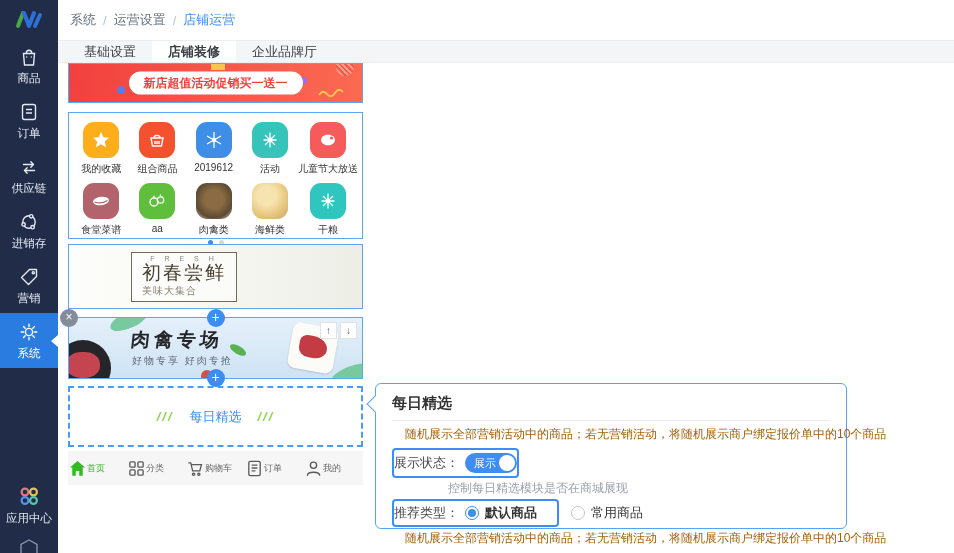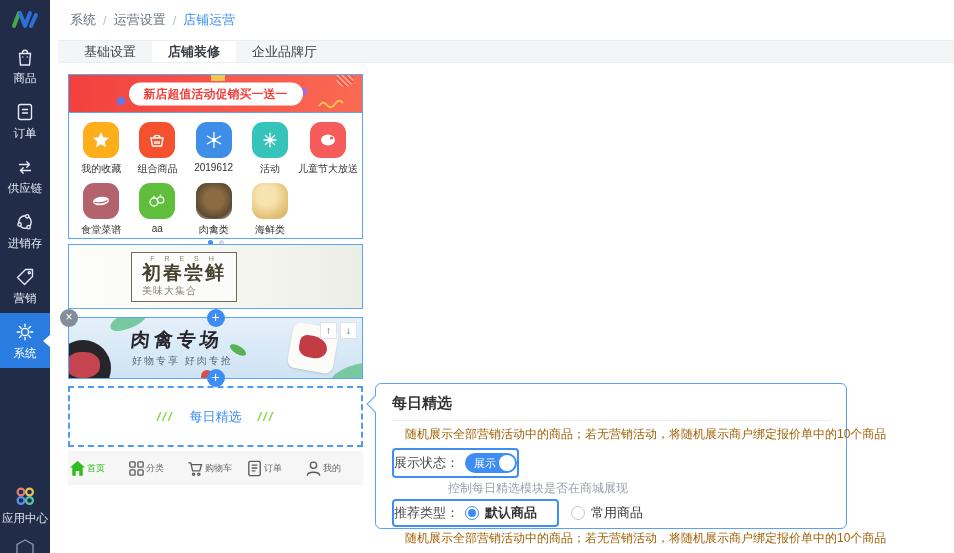--- a/index.html
+++ b/index.html
@@ -1,21 +1,21 @@
 <!DOCTYPE html>
 <html><head>
 <meta charset="utf-8">
 <style>
   * { margin:0; padding:0; box-sizing:border-box; }
   html,body { width:954px; height:553px; overflow:hidden; background:#fff;
     font-family:"Liberation Sans", sans-serif; }
   .app { position:relative; width:954px; height:553px; }
 
   
-  .sidebar { position:absolute; left:0; top:0; width:50px; height:553px;
+  .sidebar { position:absolute; left:0; top:0; width:58px; height:553px;
     background:#202c48; display:flex; flex-direction:column; align-items:center; overflow:hidden; }
   .logo { margin:8px 0 8px; }
   .side-item { width:100%; height:55px; display:flex; flex-direction:column;
     align-items:center; justify-content:center; position:relative; cursor:pointer; }
   .side-item .lb { font-size:11.5px; color:#e4eaf5; margin-top:3px; white-space:nowrap; }
   .side-item.active { background:#2a7ce0; }
   .side-item.active .lb { color:#fff; }
   .notch { position:absolute; right:0; top:50%; transform:translateY(-50%);
     width:0; height:0; border-right:7px solid #fff;
     border-top:6px solid transparent; border-bottom:6px solid transparent; }
@@ -36,21 +36,21 @@
     display:flex; align-items:stretch; padding-left:10px; }
   .tab { font-size:13px; color:#3b3f45; padding:0 16px; display:flex; align-items:center; cursor:pointer; }
   .tab.active { background:#fff;font-weight:bold; }
 
   
   .main { position:absolute; left:58px; top:63px; right:0; bottom:0; background:#fff; }
   .pmod { position:absolute; left:10px; width:295px; background:#fff;
     border:1px solid #5ca6f7; cursor:pointer; }
 
   
-  .m-banner { top:11px; height:40px; background:linear-gradient(100deg,#f2403e 0%,#f8584b 55%,#fa6a52 100%); overflow:hidden; }
+  .m-banner { top:0; height:40px; background:linear-gradient(100deg,#f2403e 0%,#f8584b 55%,#fa6a52 100%); overflow:hidden; }
   .promo-pill { position:absolute; left:50%; top:50%; transform:translate(-50%,-50%);
     background:#fff; color:#f0403c; font-size:12px; font-weight:bold;
     border-radius:999px; padding:3px 15px; white-space:nowrap; }
   .deco-dot { position:absolute; border-radius:50%; }
   .d-blue { width:8px; height:8px; background:#5a7bf0; left:48px; top:22px; }
   .d-purple { width:7px; height:7px; background:#9b6df0; right:55px; top:13px; }
   .d-stripe { width:18px; height:18px; right:8px; top:-6px;
     background:repeating-linear-gradient(45deg,#ff9b83 0 2px,#f4574d 2px 4px); }
   .d-rect { position:absolute; width:14px; height:6px; background:#f7c64e; left:142px; top:0; }
   .d-squig { position:absolute; right:16px; bottom:4px; }
@@ -70,21 +70,21 @@
   .dots { display:flex; justify-content:center; gap:6px; margin-top:3px; }
   .dot { width:5px; height:5px; border-radius:50%; background:#d3d6da; cursor:pointer; }
   .dot.on { background:#3d8df5; }
 
   
   .m-fresh { top:181px; height:65px; overflow:hidden;
     background:linear-gradient(90deg,#fdfdfb 0%,#f6f6f1 55%,#eceee6 100%); }
   .fresh-box { position:absolute; left:62px; top:7px; border:1px solid #6f6a5c;
     padding:2px 10px 3px; text-align:center; background:rgba(255,255,255,.55); }
   .fresh-eyebrow { font-size:7px; letter-spacing:4px; color:#8a8577; }
-  .fresh-title { font-size:19px; font-weight:bold; color:#46402f; letter-spacing:2px; line-height:1.15; }
+  .fresh-title { font-size:19px; font-weight:normal; color:#46402f; letter-spacing:2px; line-height:1.15; }
   .fresh-sub { font-size:10px; color:#8a8577; letter-spacing:1px; text-align:left; }
   .veg1 { width:60px; height:22px; background:#6f9c43; right:32px; top:26px; transform:rotate(-18deg); }
   .veg2 { width:40px; height:14px; background:#8db45e; right:58px; top:14px; transform:rotate(12deg); }
   .veg3 { width:26px; height:26px; background:#c89a62; right:18px; top:4px; }
   .veg4 { width:34px; height:34px; background:#9aa0a6; right:-10px; top:-10px; }
   .veg5 { width:22px; height:10px; background:#7da94f; left:34px; bottom:6px; transform:rotate(24deg); }
 
   
   .m-meat { top:254px; height:62px; overflow:visible;
     background:linear-gradient(180deg,#e4f0fa 0%,#cfe3f4 100%); }
@@ -358,20 +358,29 @@
         <div class="gi">
           <div class="gi-ic ic8"></div>
           <div class="gi-lb">肉禽类</div>
         </div>
 
         <div class="gi">
           <div class="gi-ic ic7"></div>
           <div class="gi-lb">海鲜类</div>
         </div>
 
+        <div class="gi">
+          <div class="gi-ic ic9">
+            <svg width="20" height="20" viewBox="0 0 20 20" stroke="#fff" stroke-width="1.3" fill="none">
+              <path d="M10 2.5 v15 M3.5 10 h13 M5 5 l10 10 M15 5 l-10 10"></path>
+                <circle cx="10" cy="10" r="2.2" fill="#fff" stroke="none"></circle>
+            </svg>
+          </div>
+          <div class="gi-lb">干粮</div>
+        </div>
       </div>
 
       <div class="dots">
         <span class="dot on"></span>
         <span class="dot"></span>
       </div>
     </div>
 
     <div class="pmod m-fresh">
       <span class="veg4"></span>

